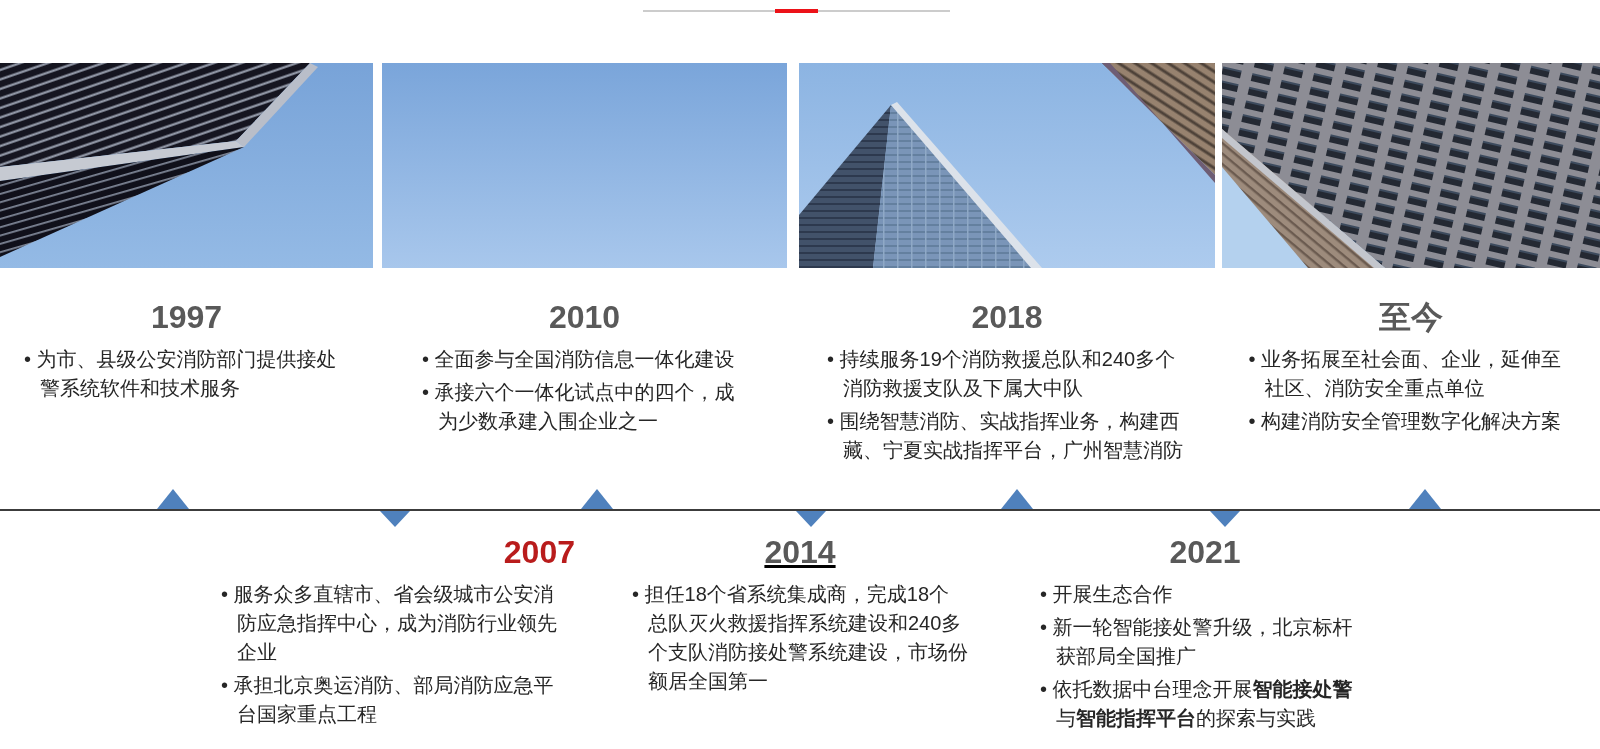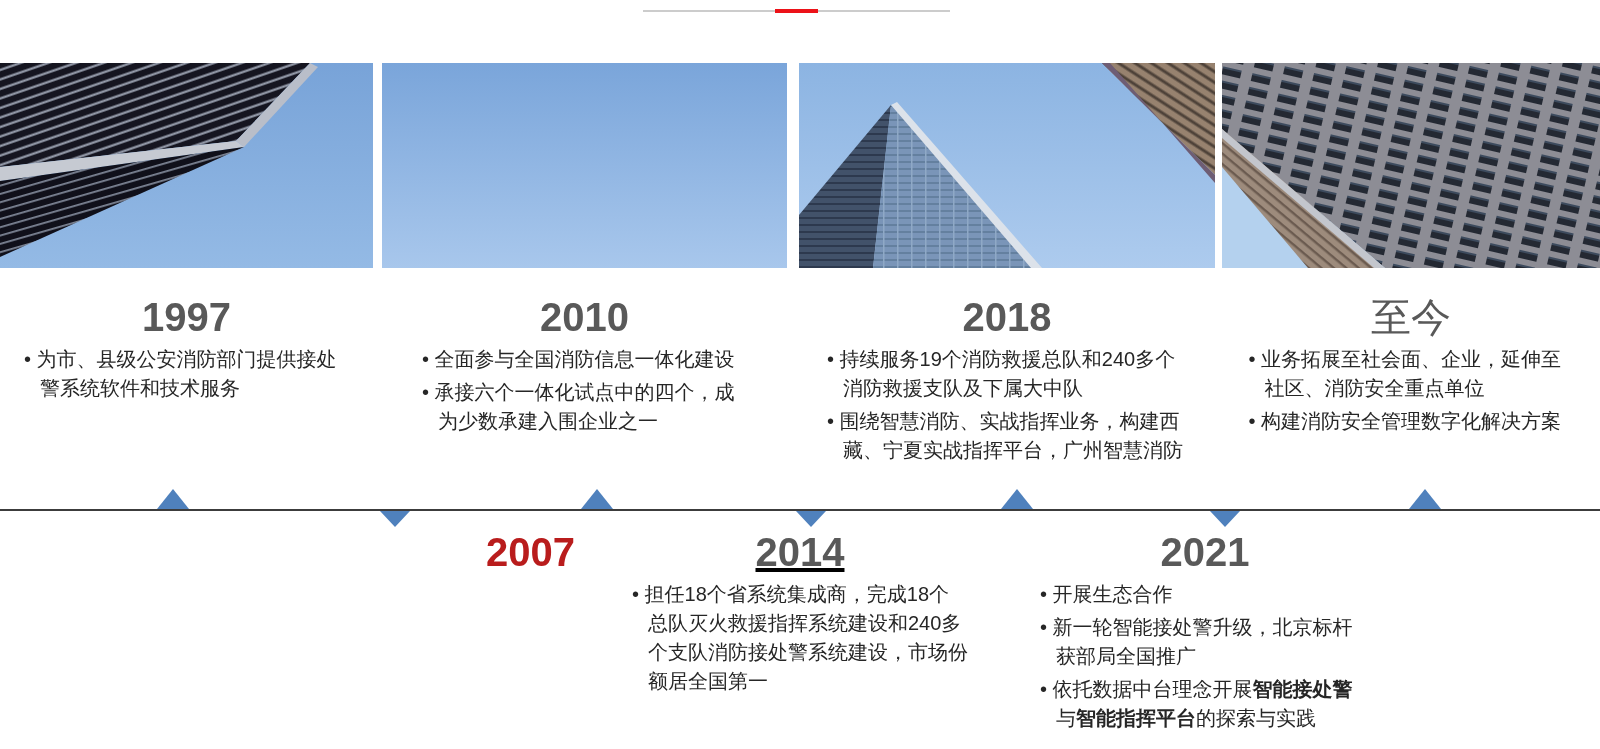--- a/index.html
+++ b/index.html
@@ -19,22 +19,22 @@
   .p4{left:1222px;width:378px;}
   
   .tl-line{position:absolute;left:0;top:509px;width:1600px;height:2px;background:#3c3c3c;}
   .arrow{position:absolute;width:0;height:0;}
   .arrow.up{border-left:16px solid transparent;border-right:16px solid transparent;border-bottom:20px solid #4f81bd;top:489px;}
   .arrow.down{border-left:15px solid transparent;border-right:15px solid transparent;border-top:16px solid #4f81bd;top:511px;}
   .au1{left:157px;} .au2{left:581px;} .au3{left:1001px;} .au4{left:1409px;}
   .ad1{left:380px;} .ad2{left:796px;} .ad3{left:1210px;}
   
   .event{position:absolute;text-align:center;}
-  .event h2{margin:0 0 6px 0;font-size:40px;line-height:44px;font-weight:700;color:#595959;}
-  .event h2.light{font-weight:400;}
+  .event h2{margin:0 0 6px 0;font-size:32px;line-height:44px;font-weight:700;color:#595959;}
+  .event h2.light{font-weight:700;}
   .event ul{display:inline-block;text-align:left;list-style:none;margin:0;padding:0;
             font-size:20px;line-height:29px;color:#262626;}
   .event li{margin:0 0 4px 0;padding-left:16px;text-indent:-16px;}
   .event li::before{content:"• ";}
   .seg{text-indent:0;}
   .seg.b{font-weight:700;}
   #top-row .event{top:295px;}
   #top-row .event:nth-child(1){left:0;width:373px;}
   #top-row .event:nth-child(2){left:382px;width:405px;}
   #top-row .event:nth-child(3){left:799px;width:416px;}
@@ -154,18 +154,18 @@
   <div class="arrow down ad2" style="border-top-color: rgb(79, 129, 189);"></div>
   <div class="arrow down ad3" style="border-top-color: rgb(79, 129, 189);"></div>
 
   <div id="top-row">
       <section class="event"><h2 style="color: rgb(89, 89, 89);">1997</h2><ul style="color: rgb(38, 38, 38);"><li><span class="seg">为市、县级公安消防部门提供接处警系统软件和技术服务</span></li></ul></section>
       <section class="event"><h2 style="color: rgb(89, 89, 89);">2010</h2><ul style="color: rgb(38, 38, 38);"><li><span class="seg">全面参与全国消防信息一体化建设</span></li><li><span class="seg">承接六个一体化试点中的四个，成为少数承建入围企业之一</span></li></ul></section>
       <section class="event"><h2 style="color: rgb(89, 89, 89);">2018</h2><ul style="color: rgb(38, 38, 38);"><li><span class="seg">持续服务19个消防救援总队和240多个消防救援支队及下属大中队</span></li><li><span class="seg">围绕智慧消防、实战指挥业务，构建西藏、宁夏实战指挥平台，广州智慧消防</span></li></ul></section>
       <section class="event"><h2 class="light" style="color: rgb(89, 89, 89);">至今</h2><ul style="color: rgb(38, 38, 38);"><li><span class="seg">业务拓展至社会面、企业，延伸至社区、消防安全重点单位</span></li><li><span class="seg">构建消防安全管理数字化解决方案</span></li></ul></section>
     </div>
   <div id="bottom-row">
-      <section class="event"><h2 style="color: #b91c1c; text-align: right;">2007</h2></section>
+      <section class="event"><h2 style="color: #b91c1c; text-align: right;">2007</h2><ul style="color: rgb(38, 38, 38);"><li><span class="seg">服务众多直辖市、省会级城市公安消防应急指挥中心，成为消防行业领先企业</span></li><li><span class="seg">承担北京奥运消防、部局消防应急平台国家重点工程</span></li></ul></section>
       <section class="event"><h2 style="color: rgb(89, 89, 89);">2014</h2><ul style="color: rgb(38, 38, 38);"><li><span class="seg">担任18个省系统集成商，完成18个总队灭火救援指挥系统建设和240多个支队消防接处警系统建设，市场份额居全国第一</span></li></ul></section>
       <section class="event"><h2 style="color: rgb(89, 89, 89);">2021</h2><ul style="color: rgb(38, 38, 38);"><li><span class="seg">开展生态合作</span></li><li><span class="seg">新一轮智能接处警升级，北京标杆获部局全国推广</span></li><li><span class="seg">依托数据中台理念开展</span><span class="seg b">智能接处警</span><span class="seg">与</span><span class="seg b">智能指挥平台</span><span class="seg">的探索与实践</span></li></ul></section>
     </div>
 
 </div>
 
 </body></html>

